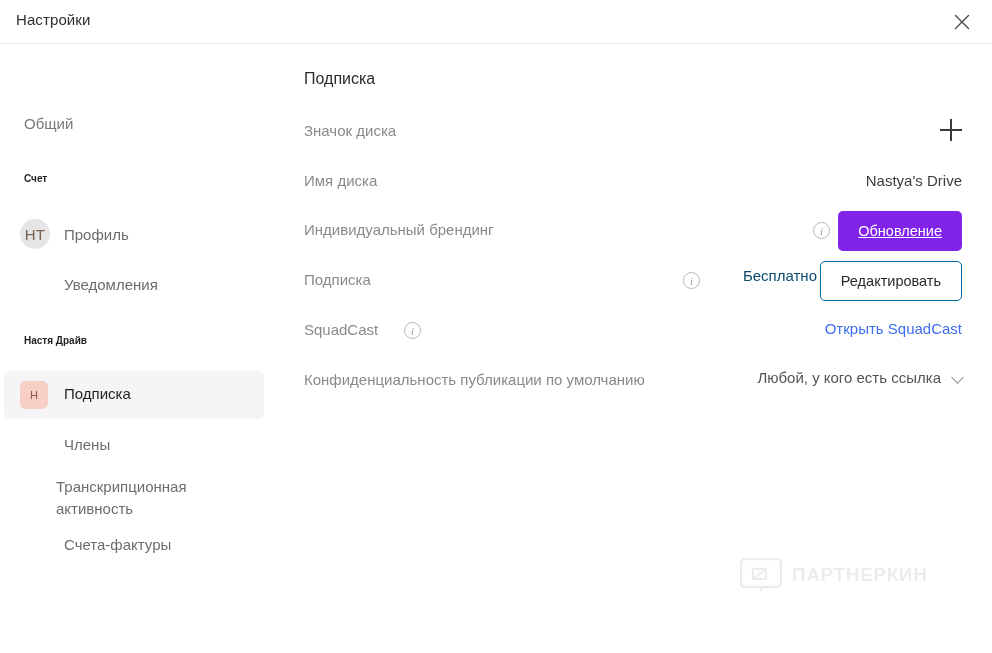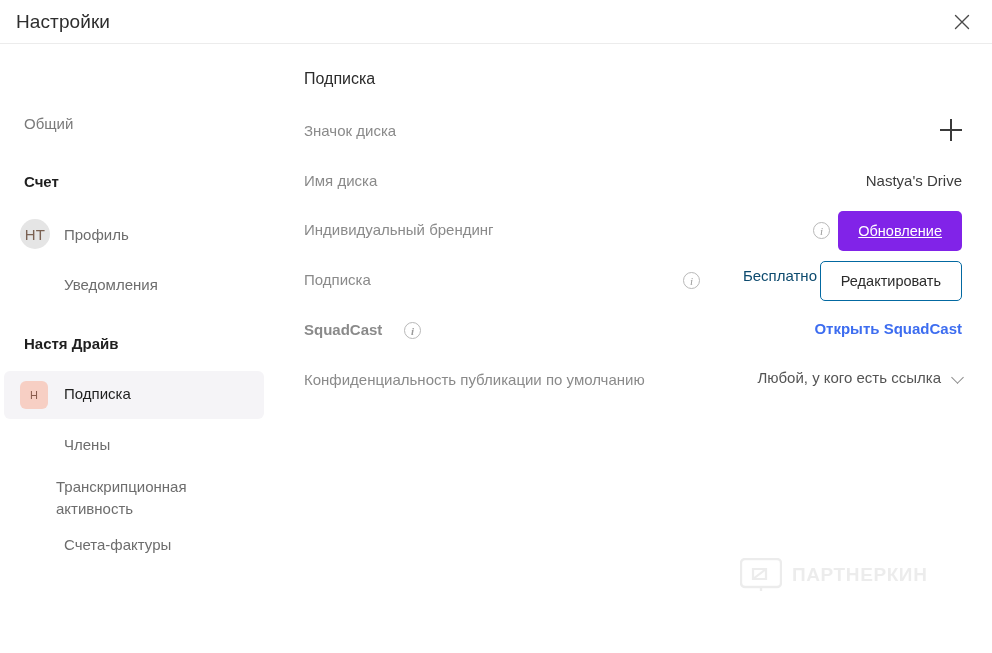--- a/index.html
+++ b/index.html
@@ -26,21 +26,21 @@
     top: 0; left: 0;
     width: 992px;
     height: 44px;
     background: #ffffff;
     border-bottom: 1px solid #ececec;
   }
   .titlebar-title {
     position: absolute;
     left: 16px;
     top: 11px;
-    font-size: 19px;
+    font-size: 15px;
     color: #2e2e2e;
     letter-spacing: 0.1px;
   }
   .close-btn {
     position: absolute;
     right: 16px;
     top: 8px;
     width: 28px;
     height: 28px;
     display: flex;
@@ -64,21 +64,21 @@
   .side-general {
     position: absolute;
     left: 24px;
     top: 70px;
     font-size: 15px;
     color: #7a7a7a;
   }
   .side-heading {
     position: absolute;
     left: 24px;
-    font-size: 15px;
+    font-size: 10px;
     font-weight: bold;
     color: #1f1f1f;
   }
   .side-heading.account { top: 128px; }
   .side-heading.drive { top: 290px; }
 
   .side-item {
     position: absolute;
     font-size: 15px;
     color: #6d6d6d;
@@ -363,21 +363,21 @@
       <button class="btn-primary">Обновление</button>
     </div>
 
     <div class="row" style="top:211px;">
       <div class="row-label">Подписка</div>
       <div class="info-icon" style="right:292px; top:16px;">i</div>
       <div class="plan-state">Бесплатно</div>
       <button class="btn-secondary">Редактировать</button>
     </div>
 
-    <div class="row" style="top:261px;font-weight:bold;">
+    <div class="row" style="top:261px;">
       <div class="row-label">SquadCast</div>
       <div class="info-icon" style="left:122px; top:16px;">i</div>
       <a class="link-right">Открыть SquadCast</a>
     </div>
 
     <div class="row" style="top:311px;">
       <div class="row-label">Конфиденциальность публикации по умолчанию</div>
       <div class="select-right">
         <span class="sel-text">Любой, у кого есть ссылка</span>
         <span class="chev"></span>

